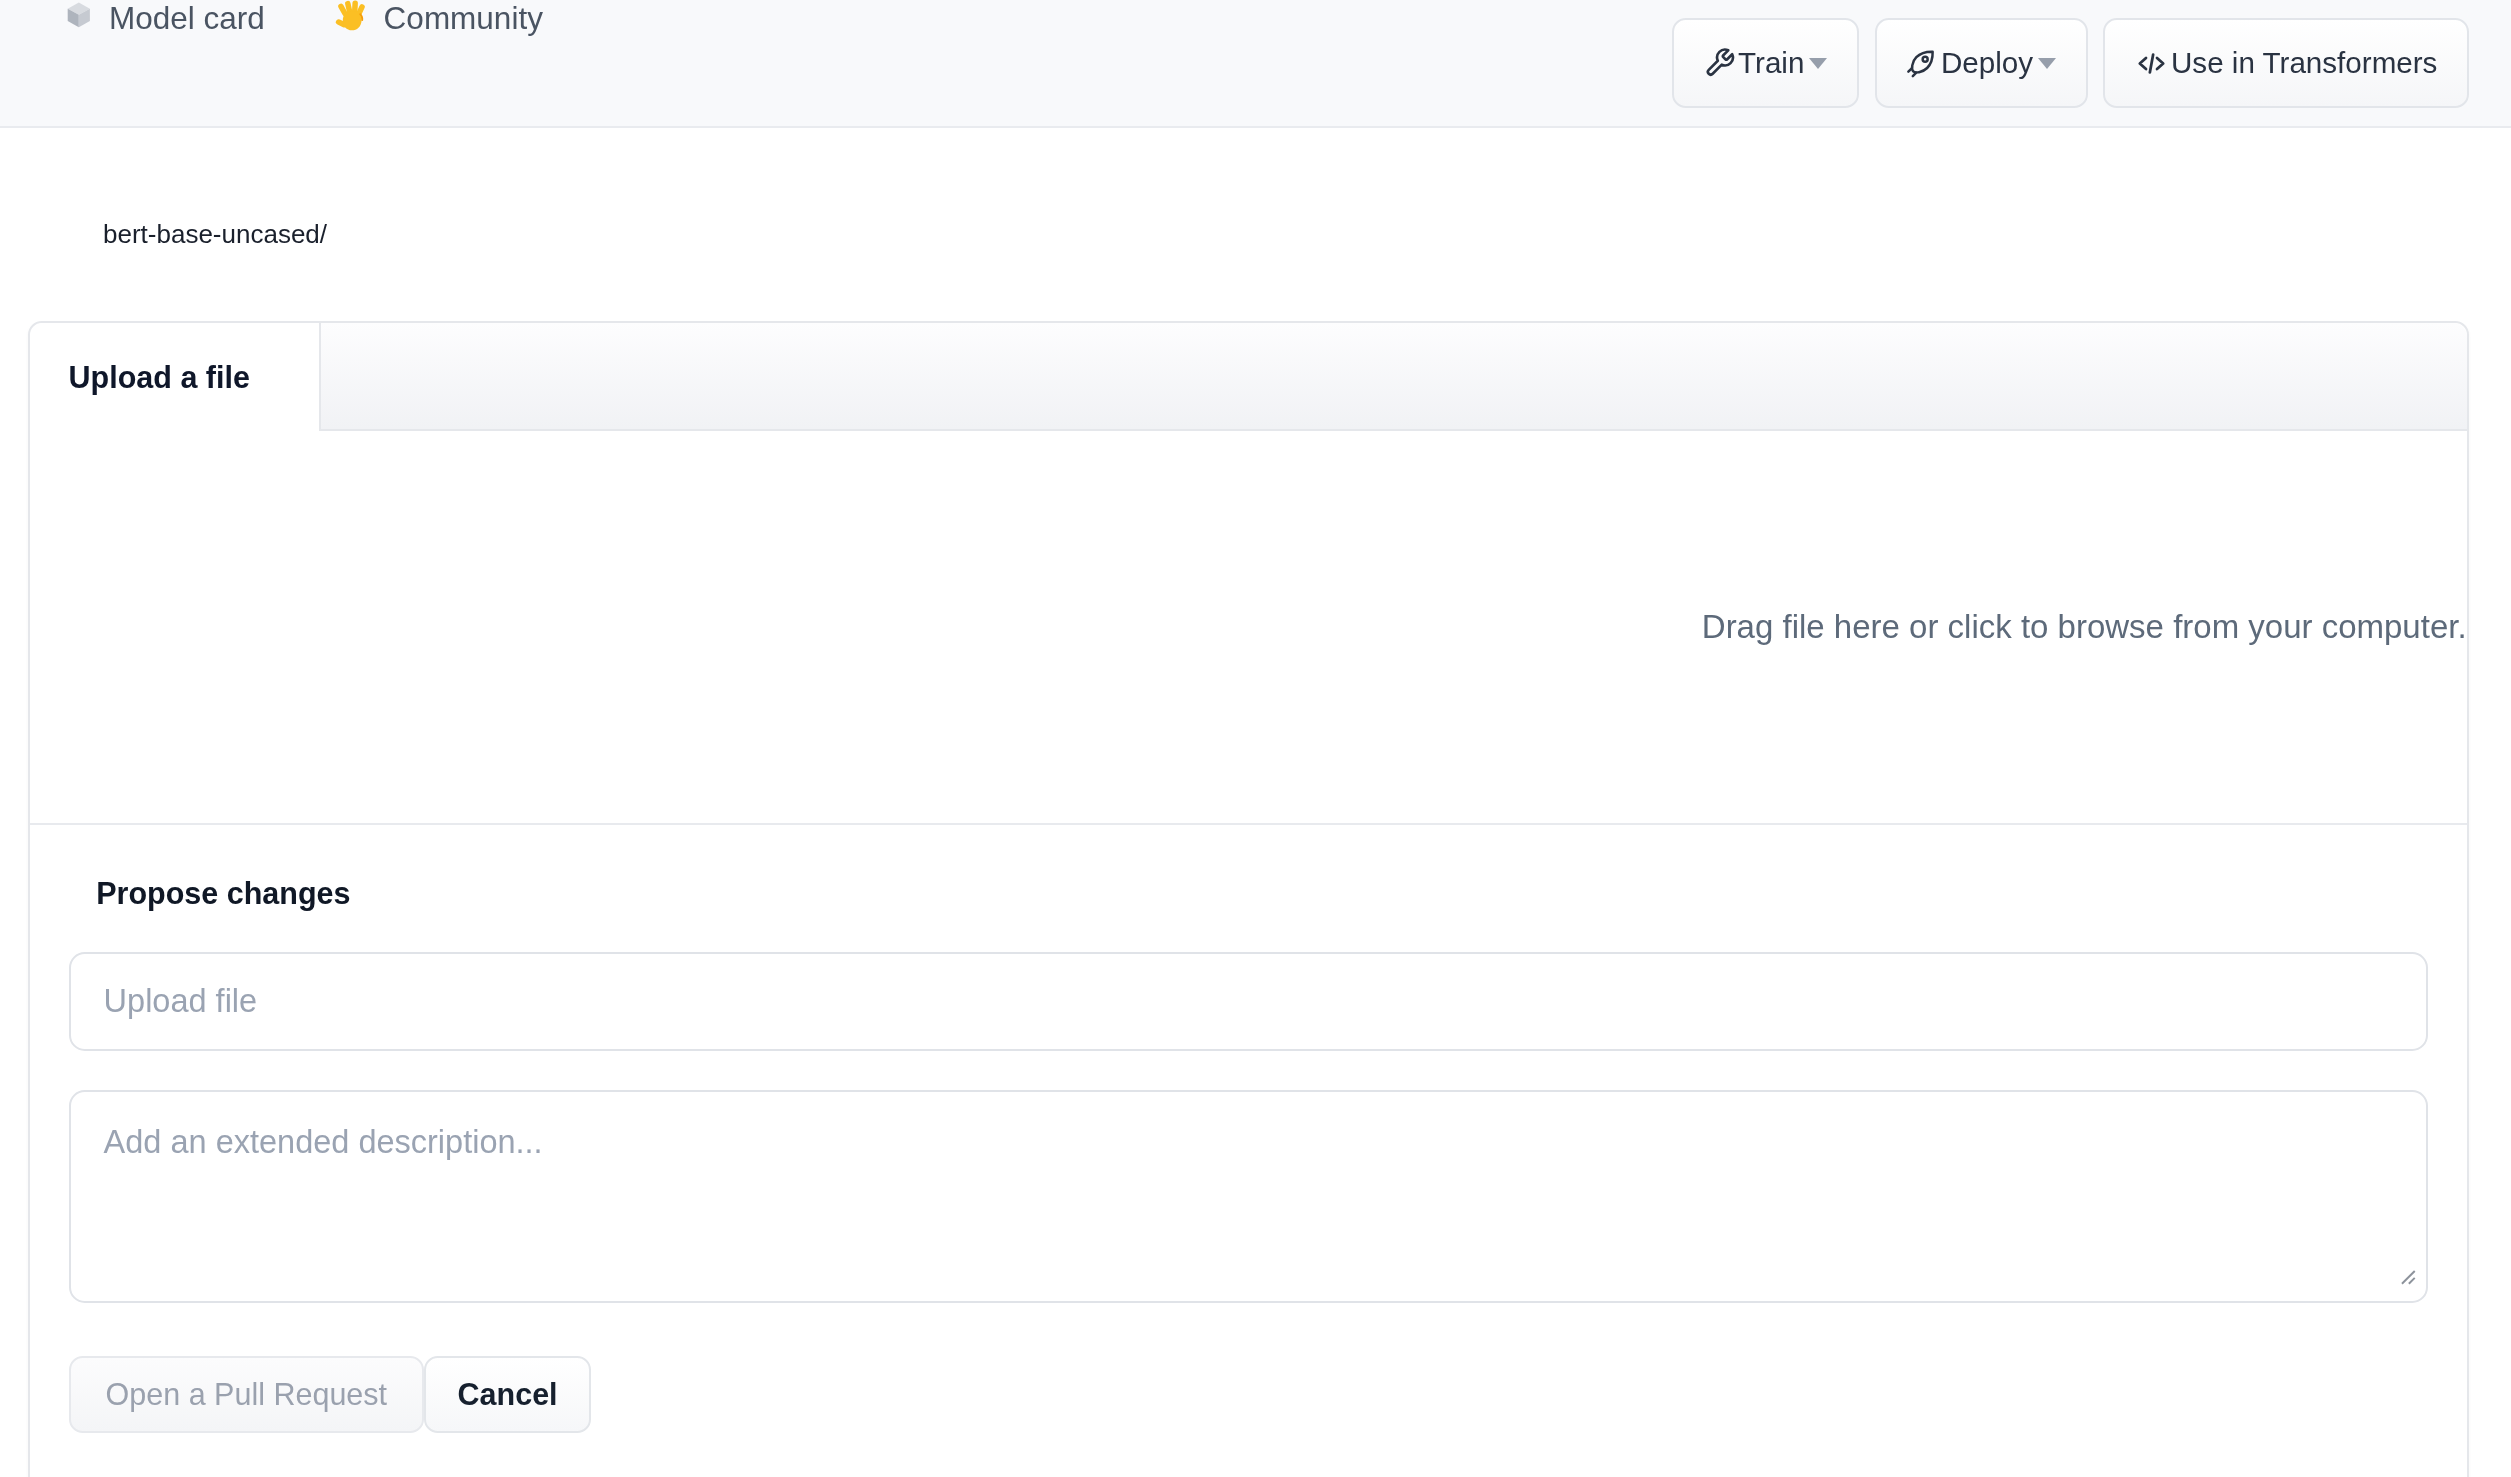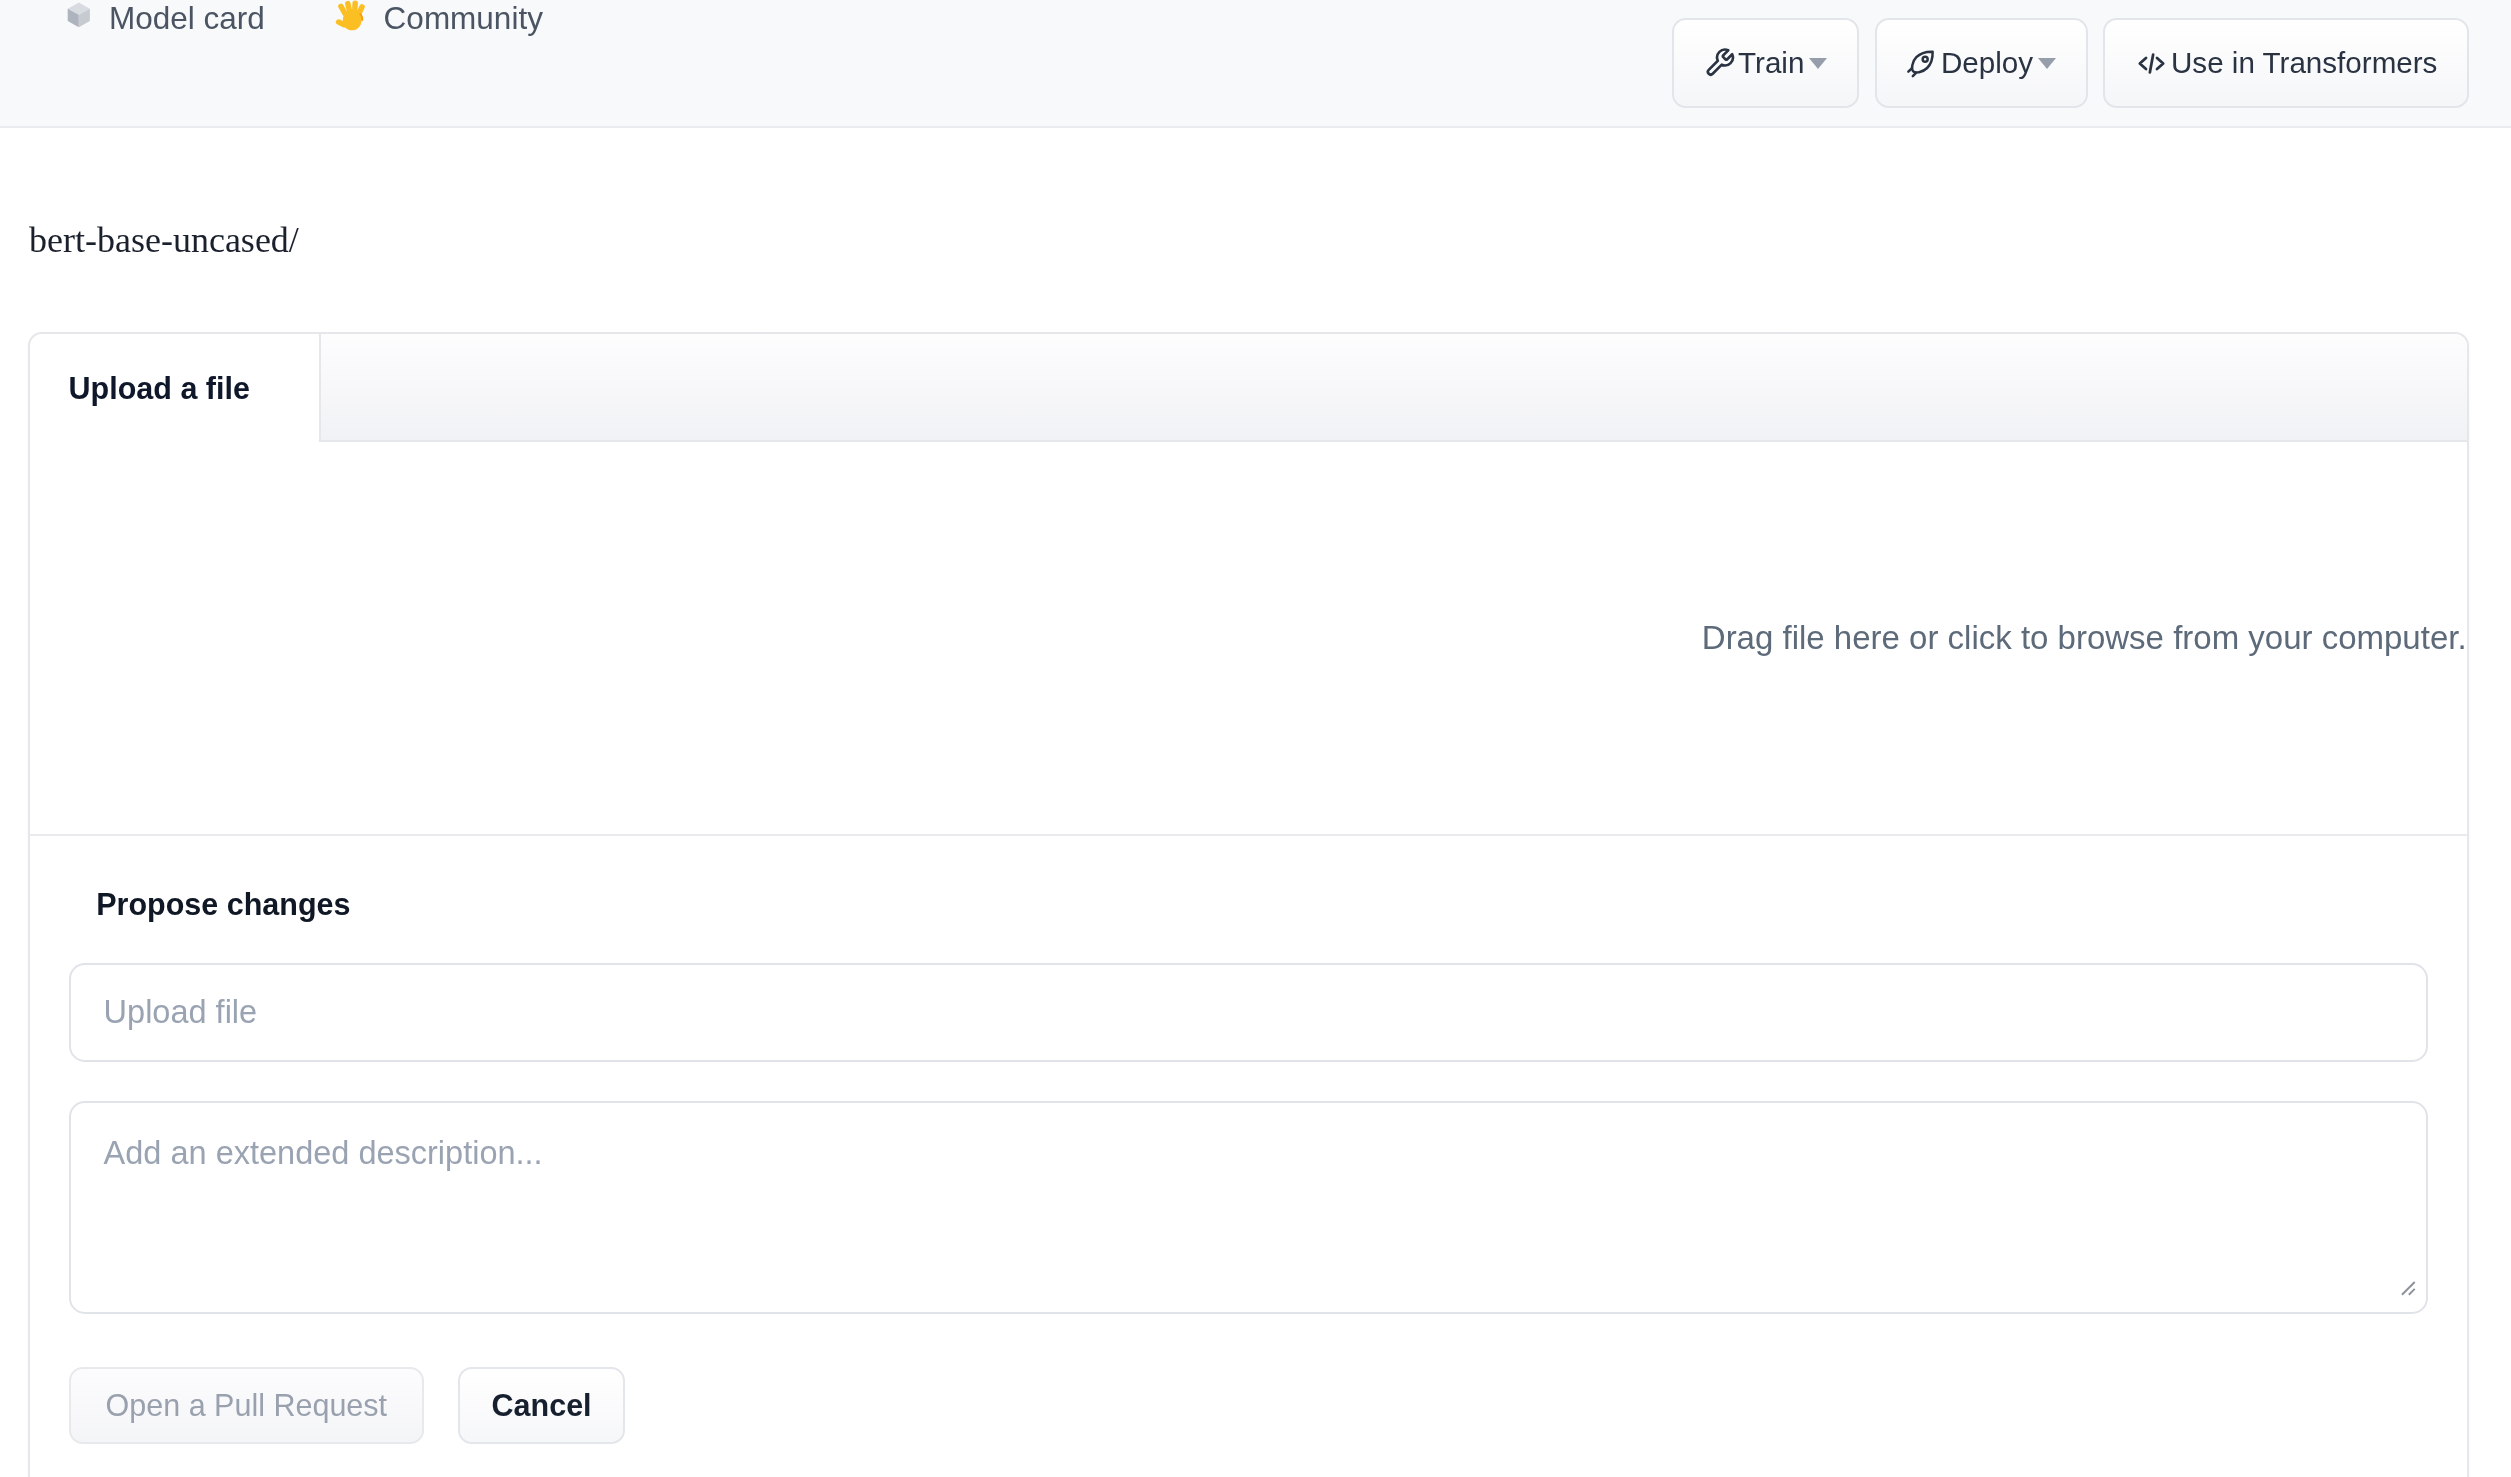--- a/index.html
+++ b/index.html
@@ -59,23 +59,23 @@
   .caret {
     width: 0; height: 0;
     border-left: 9.9px solid transparent;
     border-right: 9.9px solid transparent;
     border-top: 11.8px solid #969eab;
     margin-left: 2px;
   }
 
   
   .breadcrumb {
-    margin: 91px 0 0 29px;
-    font-family: Liberation Serif, serif;
-    font-size: 36px;
+    margin: 91px 0 0 103px;
+    font-family: Liberation Sans, sans-serif;
+    font-size: 26px;
     color: #1a202c;
   }
 
   
   .card {
     margin: 71px 43px 0 27.6px;
     width: 2441px;
     border: 2px solid #e5e7eb;
     border-radius: 13.8px;
     box-shadow: 0 2px 3.9px rgba(20, 30, 50, 0.04);
@@ -139,21 +139,21 @@
     padding: 29.6px 33px;
     resize: none;
     line-height: 1.35;
   }
   .resize-handle {
     position: absolute;
     right: 9.9px; bottom: 11.8px;
     pointer-events: none;
   }
 
-  .btn-row { margin-top: 53px; display: flex; gap: 34px; align-items: center; }
+  .btn-row { margin-top: 53px; display: flex; gap: 0; align-items: center; }
   .btn {
     height: 77px;
     border-radius: 13.8px;
     font-family: "Liberation Sans", sans-serif;
     font-size: 30.5px;
     display: flex; align-items: center;
     cursor: pointer;
   }
   .btn-pr {
     padding: 0 35px;

